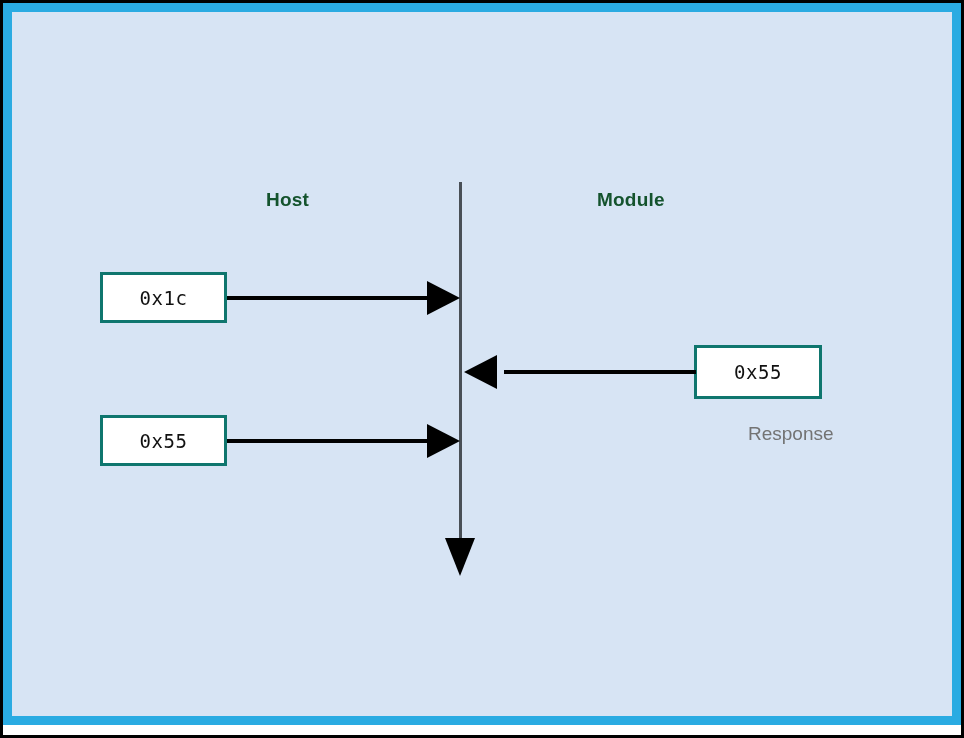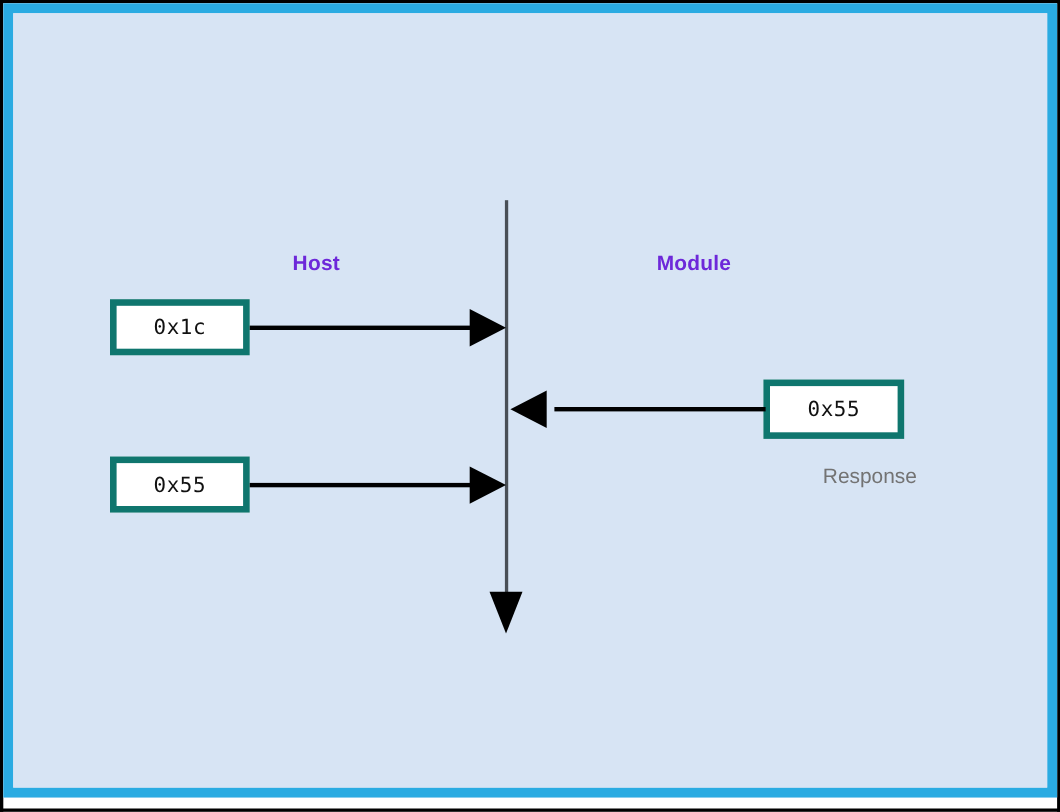--- a/index.html
+++ b/index.html
@@ -54,24 +54,23 @@
     height: 704px;
     background: #d7e4f4;
     overflow: hidden;
   }
 
   
   .col-label {
     position: absolute;
     font-weight: bold;
     font-size: 19px;
-    color: #6d28d9;
+    color: #14532d;
     letter-spacing: 0.2px;
     white-space: nowrap;
-    margin-top: 40px;
   }
   #label-host   { left: 254px; top: 177px; }
   #label-module { left: 585px; top: 177px; }
 
   
   #lifeline {
     position: absolute;
     left: 447px;
     top: 170px;
     width: 3px;
@@ -86,21 +85,21 @@
     border-left: 15px solid transparent;
     border-right: 15px solid transparent;
     border-top: 38px solid #000000;
   }
 
   
   .msg-box {
     position: absolute;
     box-sizing: border-box;
     background: #ffffff;
-    border: 6px solid #0f766e;
+    border: 3px solid #0f766e;
     font-family: "DejaVu Sans Mono", monospace;
     font-size: 19px;
     color: #111111;
     display: flex;
     align-items: center;
     justify-content: center;
     letter-spacing: 0.5px;
   }
   #box-cmd      { left: 88px;  top: 260px; width: 127px; height: 51px; }
   #box-data     { left: 88px;  top: 403px; width: 127px; height: 51px; }

